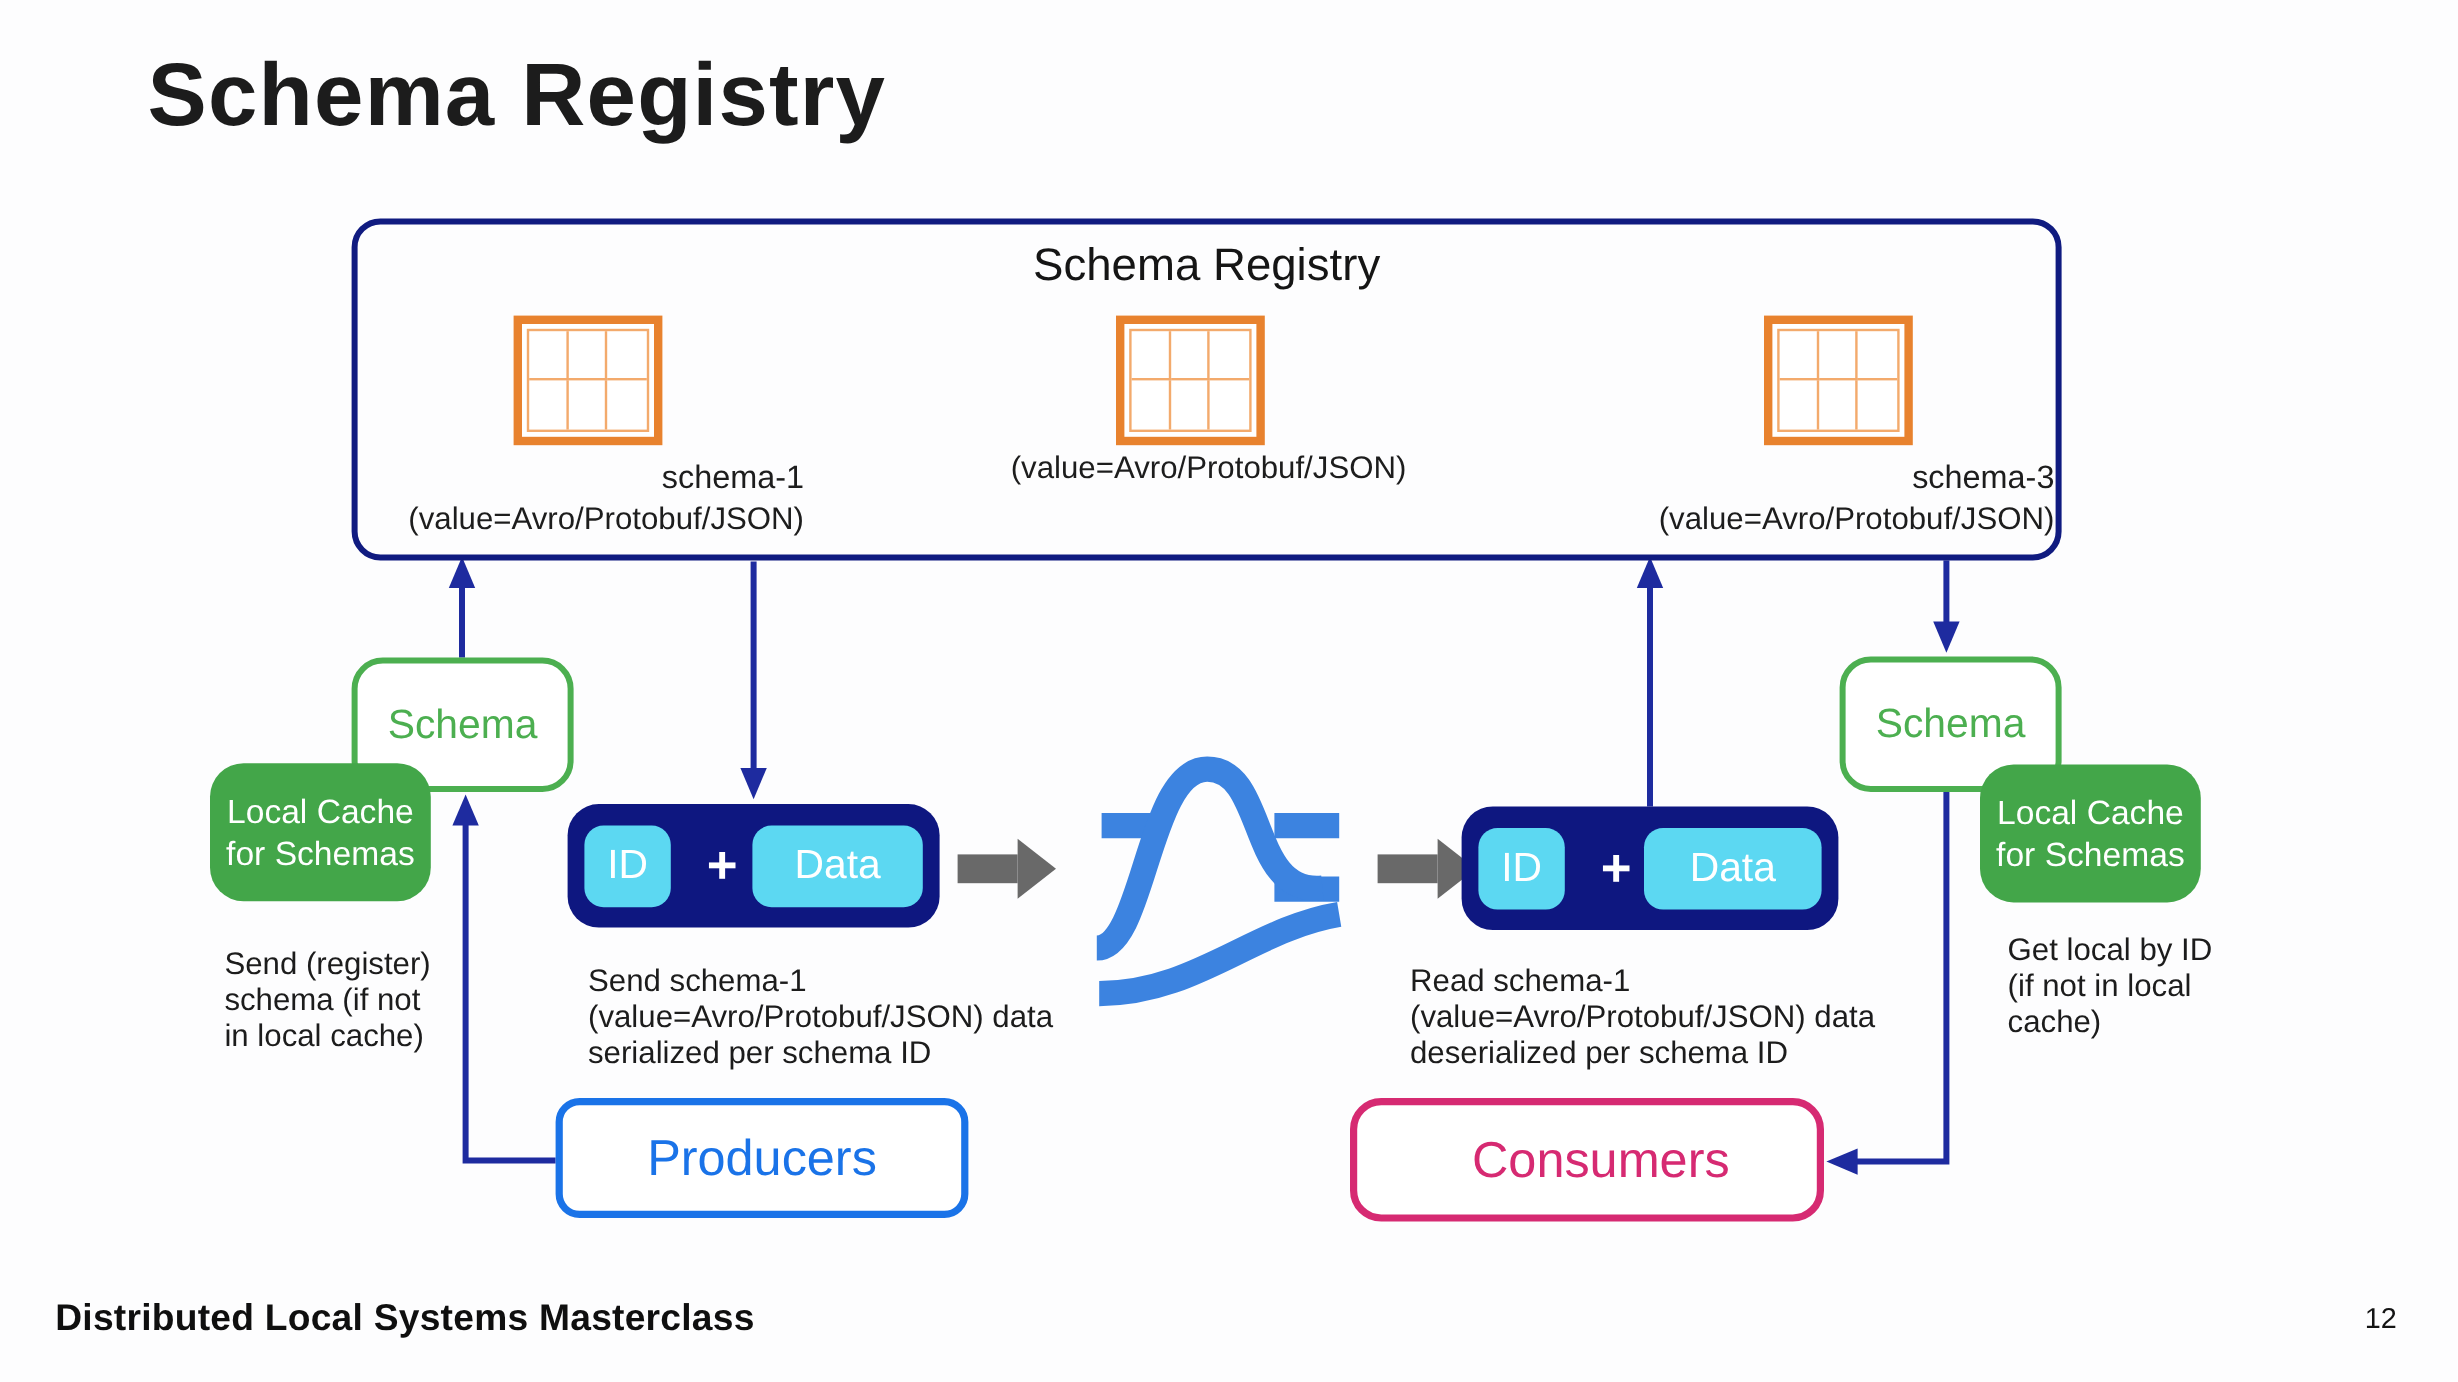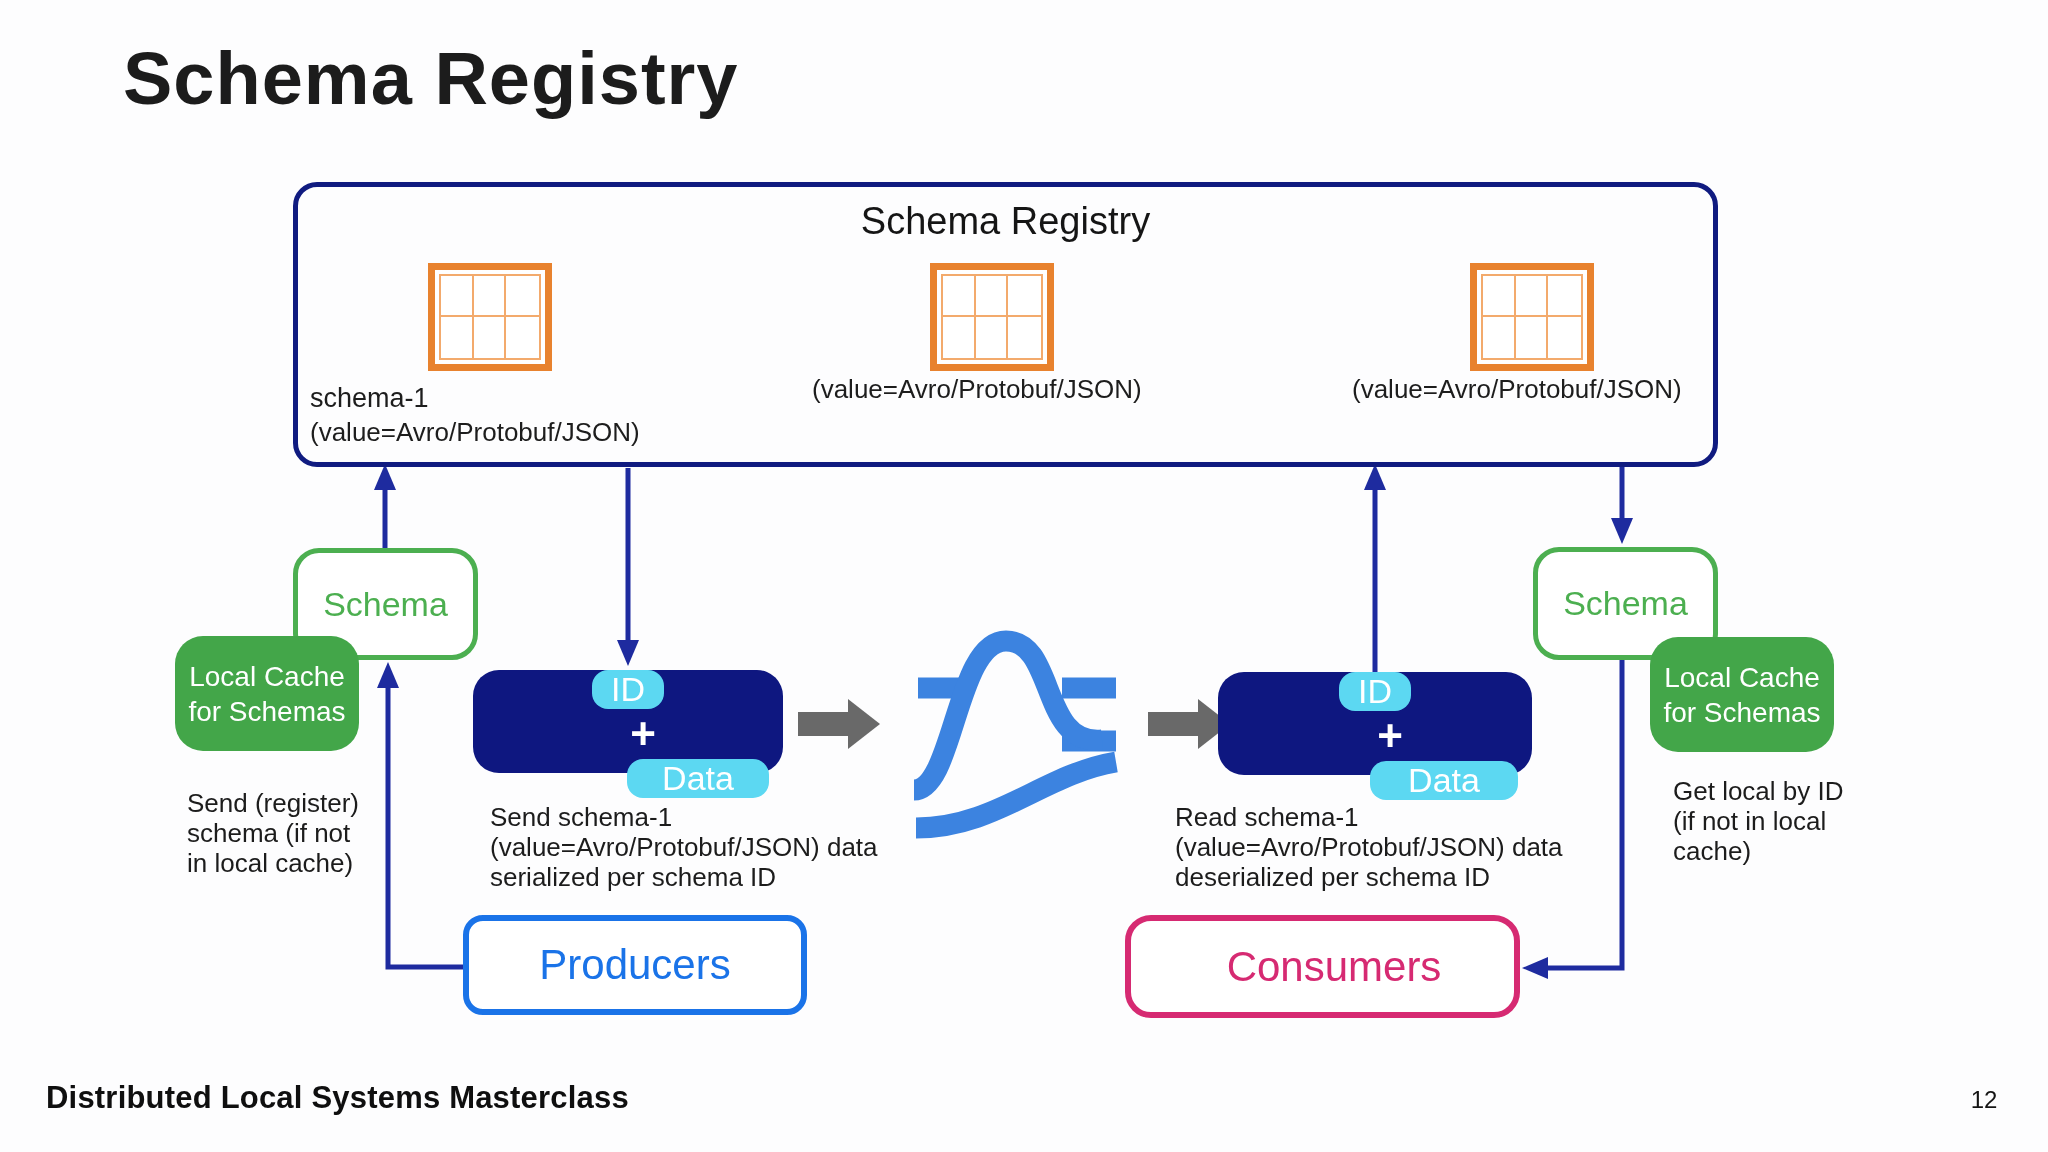--- a/index.html
+++ b/index.html
@@ -22,41 +22,41 @@
   body{font-family:"Liberation Sans", sans-serif;color:var(--ink);}
   .slide{position:relative;width:2048px;height:1152px;background:#fdfdfe;overflow:hidden;}
 
   .abs{position:absolute;}
   .slide-title{left:123px;top:36px;font-size:74px;font-weight:600;letter-spacing:1px;color:#1c1c1c;}
 
   .registry-box{left:293px;top:182px;width:1425px;height:285px;border:5px solid var(--navy);
     border-radius:24px;background:#fdfdfe;}
   .registry-title{left:293px;top:200px;width:1425px;text-align:center;font-size:38px;font-weight:500;color:#151515;}
 
-  .schema-col{top:263px;width:360px;text-align:left;}
+  .schema-col{top:263px;width:360px;text-align:right;}
   .schema-col .table-icon{width:124px;height:108px;border:7px solid var(--orange);background:#fff;
     padding:4px;margin:0 auto;}
   .table-grid{width:100%;height:100%;border:2px solid var(--orange-light);
     display:grid;grid-template-columns:repeat(3,1fr);grid-template-rows:repeat(2,1fr);}
   .table-grid .cell{border-right:2px solid var(--orange-light);border-bottom:2px solid var(--orange-light);}
   .table-grid .cell:nth-child(3n){border-right:none;}
   .table-grid .cell:nth-child(n+4){border-bottom:none;}
   .schema-name{margin-top:12px;font-size:27px;color:#1d1d1d;}
   .schema-value{margin-top:3px;font-size:26px;color:#1d1d1d;}
 
   .schema-box{width:185px;height:112px;background:#fff;border:5px solid var(--green);border-radius:26px;
     display:flex;align-items:center;justify-content:center;font-size:34px;color:var(--green);z-index:1;}
   .cache-box{width:184px;height:115px;background:var(--green-fill);border-radius:28px;color:#fff;
     display:flex;flex-direction:column;justify-content:center;
     font-size:28px;line-height:1.25;z-index:2;text-align:center;}
   .note{font-size:26px;line-height:30px;color:#1c1c1c;}
   .note span{display:block;}
 
   .pill{width:310px;height:103px;background:var(--pill-navy);border-radius:26px;
-    display:flex;align-items:center;padding:0 14px;z-index:1;flex-direction:column;}
+    display:flex;align-items:center;padding:0 14px;z-index:1;}
   .pill .chip{height:68px;background:var(--cyan);border-radius:16px;color:#fff;
     display:flex;align-items:center;justify-content:center;font-size:34px;}
   .pill .id-chip{width:72px;}
   .pill .data-chip{width:142px;margin-left:auto;}
   .pill .plus{color:#fff;font-size:44px;font-weight:600;margin-left:30px;}
   .pill-r{width:314px;}
   .pill-r .data-chip{width:148px;}
 
   .actor{display:flex;align-items:center;justify-content:center;background:#fff;font-weight:500;}
   .producers-box{left:463px;top:915px;width:344px;height:100px;border:6px solid var(--blue);
@@ -151,20 +151,21 @@
     <div class="table-icon">
       <div class="table-grid">
         <div class="cell"></div>
           <div class="cell"></div>
           <div class="cell"></div>
         <div class="cell"></div>
           <div class="cell"></div>
           <div class="cell"></div>
       </div>
     </div>
+    <div class="schema-name">schema-3</div>
     <div class="schema-value">(value=Avro/Protobuf/JSON)</div>
   </div>
 
   <div class="abs schema-box" style="left:293px;top:548px;">
     <span>Schema</span>
   </div>
   <div class="abs cache-box" style="left:175px;top:636px;">
     <span>Local Cache</span>
     <span>for Schemas</span>
   </div>

